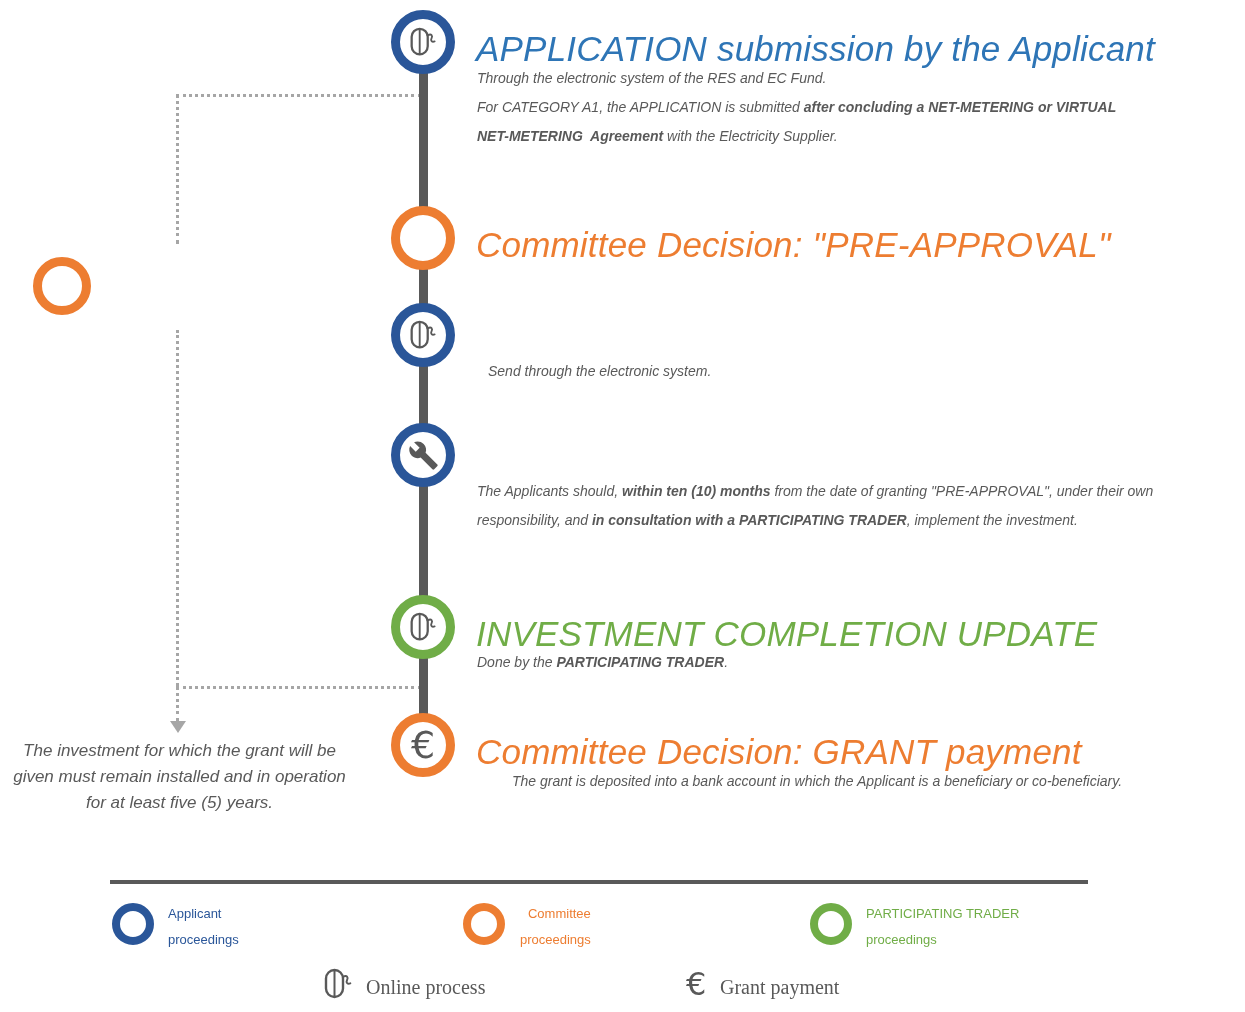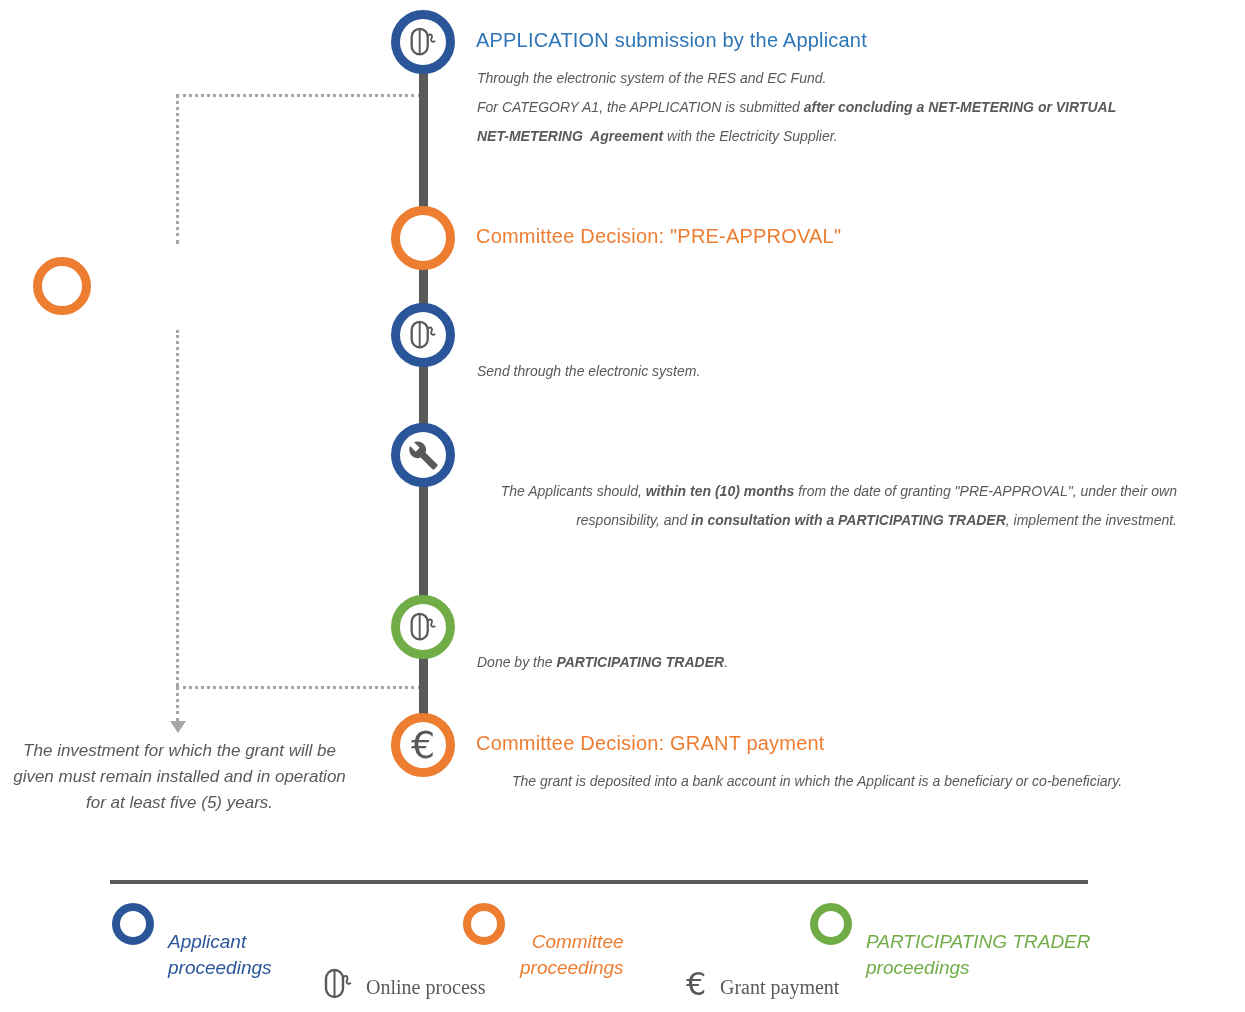--- a/index.html
+++ b/index.html
@@ -10,21 +10,21 @@
 
   .timeline { position:absolute; left:419px; top:42px; width:9px; height:703px;
               background:var(--timeline_gray,#595959); }
 
   .node { position:absolute; width:64px; height:64px; border-radius:50%; background:#fff;
           display:flex; align-items:center; justify-content:center; z-index:2; }
   .node.ring-blue   { border:9px solid var(--blue_dark,#2a5699); }
   .node.ring-orange { border:9px solid var(--orange,#ed7d31); }
   .node.ring-green  { border:9px solid var(--green,#70ad47); }
 
-  .title { position:absolute; font-size:20px; line-height:1.2; white-space:nowrap; letter-spacing:0.2px; }
+  .title { position:absolute; font-size:35px; line-height:1.2; white-space:nowrap; letter-spacing:0.2px;font-style:italic; }
   .t-blue-light { color:var(--blue_title,#2e75b6); }
   .t-blue   { color:var(--blue_dark,#2a5699); }
   .t-orange { color:var(--orange,#ed7d31); }
   .t-green  { color:var(--green,#70ad47); }
 
   .desc { position:absolute; font-size:14px; font-style:italic; color:var(--text_gray,#595959);
           line-height:29px; white-space:pre-wrap; }
   .desc .b { font-weight:bold; }
 
   .dotted-h { position:absolute; border-top:3px dotted var(--dotted_gray,#a6a6a6); height:0; }
@@ -40,21 +40,21 @@
 
   .side-note { position:absolute; font-size:17px; font-style:italic; color:var(--text_gray,#595959);
                line-height:26px; text-align:center; width:335px; }
 
   .divider { position:absolute; background:var(--timeline_gray,#595959); }
 
   .legend-circle { position:absolute; width:42px; height:42px; border-radius:50%; background:#fff; }
   .legend-circle.ring-blue   { border:8px solid var(--blue_dark,#2a5699); }
   .legend-circle.ring-orange { border:8px solid var(--orange,#ed7d31); }
   .legend-circle.ring-green  { border:8px solid var(--green,#70ad47); }
-  .legend-label  { position:absolute; font-size:19px; font-style:italic; line-height:26px; white-space:pre-line;margin-top:28px; }
+  .legend-label  { position:absolute; font-size:13px; line-height:26px; white-space:pre-line; }
   .legend-label2 { position:absolute; font-size:20px; color:var(--text_gray,#595959);font-family:Liberation Serif, serif; }
 
   .euro { color:var(--text_gray,#595959); font-family:"DejaVu Sans", sans-serif; line-height:1; }
   .node .euro { font-size:38px; }
 </style>
 </head>
 <body>
 
 <div class="canvas">
 
@@ -85,36 +85,37 @@
   <div class="node ring-orange" style="left:391px; top:206px;"></div>
   <div class="title t-orange" style="left:476px; top:224px;">Committee Decision: "PRE-APPROVAL"</div>
 
   <div class="node ring-blue" style="left:391px; top:303px;">
     <svg viewBox="0 0 36 36" width="34" height="34" aria-hidden="true">
       <rect x="6" y="4" width="17" height="27" rx="8.5" fill="none" stroke="#595959" stroke-width="2.4"></rect>
       <line x1="14.5" y1="4" x2="14.5" y2="31" stroke="#595959" stroke-width="2"></line>
       <path d="M23 11 c4 -2.5 5.5 0.5 4 3.2 c-1.3 2.4 0.5 4.3 3.3 3.2" fill="none" stroke="#595959" stroke-width="2" stroke-linecap="round"></path>
     </svg>
   </div>
-  <div class="desc" style="left:477px; top:357px; width:620px;"><span>Send through the electronic system.</span></div>
+  <div class="desc" style="left:488px; top:357px; width:620px;"><span>Send through the electronic system.</span></div>
 
   <div class="node ring-blue" style="left:391px; top:423px;">
     <svg viewBox="0 0 24 24" width="31" height="31" aria-hidden="true">
       <path fill="#595959" d="M22.7 19l-9.1-9.1c.9-2.3.4-5-1.5-6.9-2-2-5-2.4-7.4-1.3L9 6 6 9 1.6 4.7C.4 7.1.9 10.1 2.9 12.1c1.9 1.9 4.6 2.4 6.9 1.5l9.1 9.1c.4.4 1 .4 1.4 0l2.3-2.3c.5-.4.5-1.1.1-1.4z"></path>
     </svg>
   </div>
-  <div class="desc" style="left:477px; top:477px; width:700px;text-align:right;"><span>The Applicants should, </span><span class="b">within ten (10) months</span><span> from the date of granting "PRE-APPROVAL", under their own responsibility, and </span><span class="b">in consultation with a PARTICIPATING TRADER</span><span>, implement the investment.</span></div>
+  <div class="desc" style="left:477px; top:477px; width:700px;"><span>The Applicants should, </span><span class="b">within ten (10) months</span><span> from the date of granting "PRE-APPROVAL", under their own responsibility, and </span><span class="b">in consultation with a PARTICIPATING TRADER</span><span>, implement the investment.</span></div>
 
   <div class="node ring-green" style="left:391px; top:595px;">
     <svg viewBox="0 0 36 36" width="34" height="34" aria-hidden="true">
       <rect x="6" y="4" width="17" height="27" rx="8.5" fill="none" stroke="#595959" stroke-width="2.4"></rect>
       <line x1="14.5" y1="4" x2="14.5" y2="31" stroke="#595959" stroke-width="2"></line>
       <path d="M23 11 c4 -2.5 5.5 0.5 4 3.2 c-1.3 2.4 0.5 4.3 3.3 3.2" fill="none" stroke="#595959" stroke-width="2" stroke-linecap="round"></path>
     </svg>
   </div>
+  <div class="title t-green" style="left:476px; top:613px;">INVESTMENT COMPLETION UPDATE</div>
   <div class="desc" style="left:477px; top:648px; width:620px;"><span>Done by the </span><span class="b">PARTICIPATING TRADER</span><span>.</span></div>
 
   <div class="node ring-orange" style="left:391px; top:713px;">
     <span class="euro">€</span>
   </div>
   <div class="title t-orange" style="left:476px; top:731px;">Committee Decision: GRANT payment</div>
   <div class="desc" style="left:477px; top:767px; width:670px;margin-left:35px;"><span>The grant is deposited into a bank account in which the Applicant is a beneficiary or co-beneficiary.</span></div>
 
   <div class="divider" style="left:110px; top:880px; width:978px; height:4px;"></div>
 

